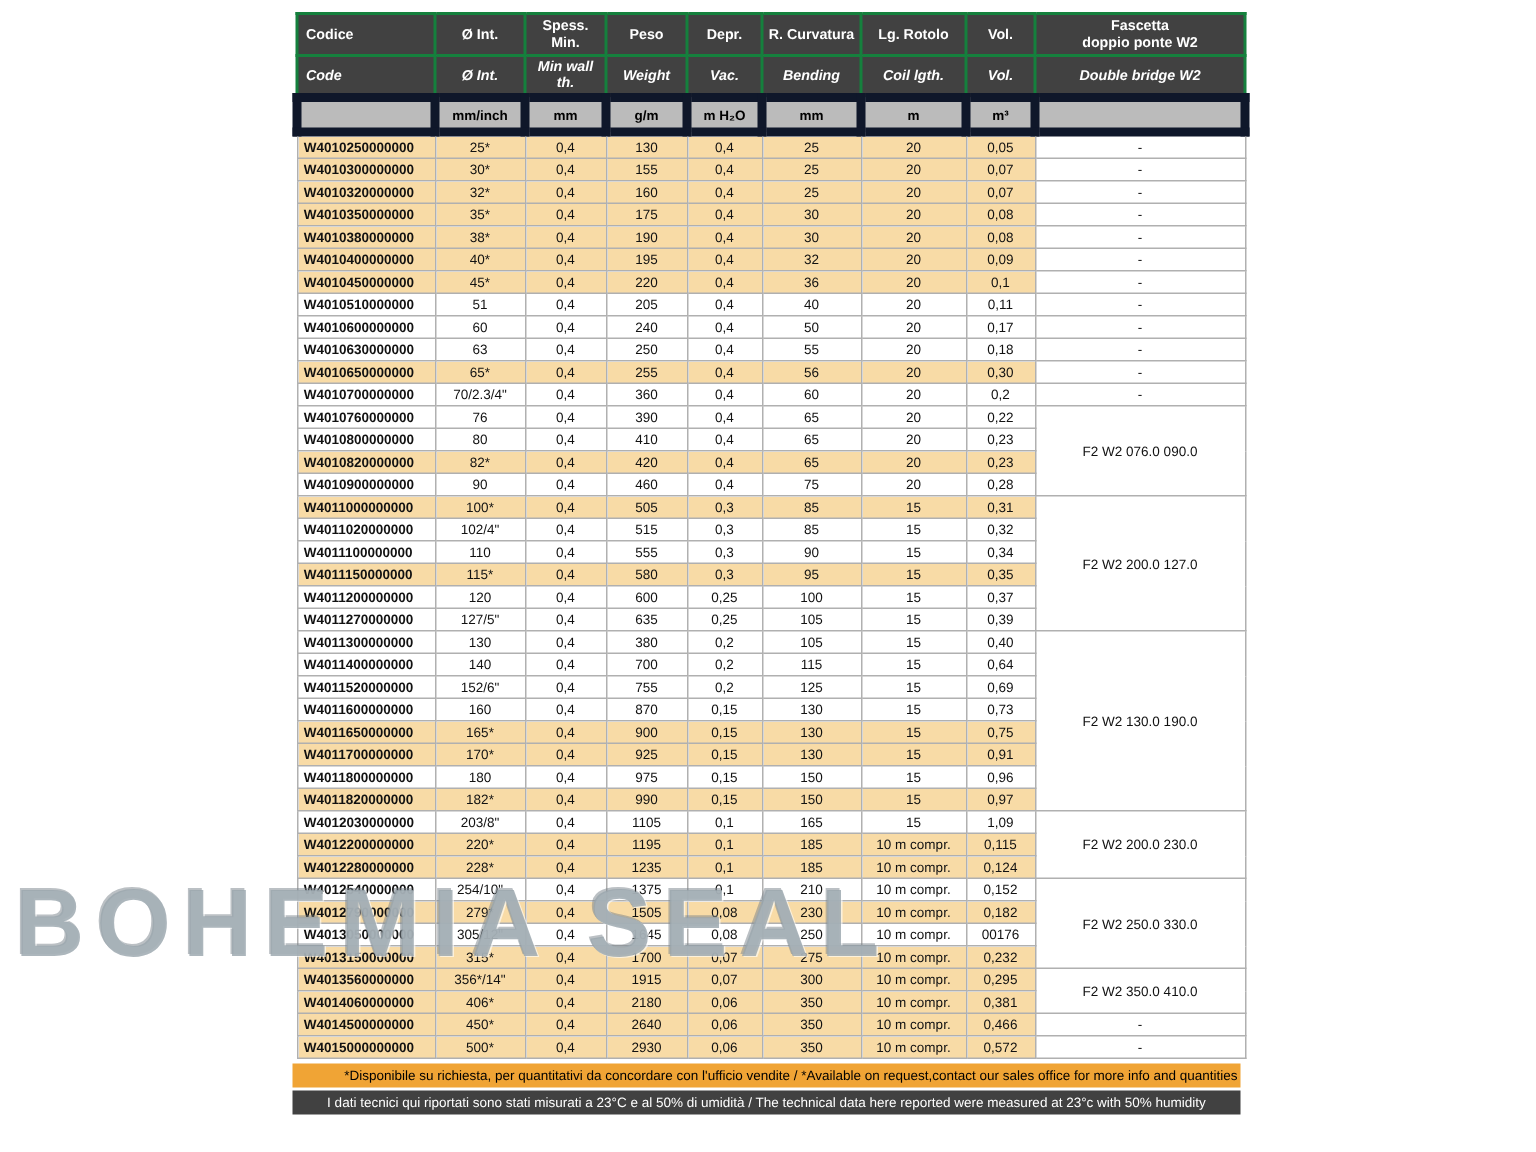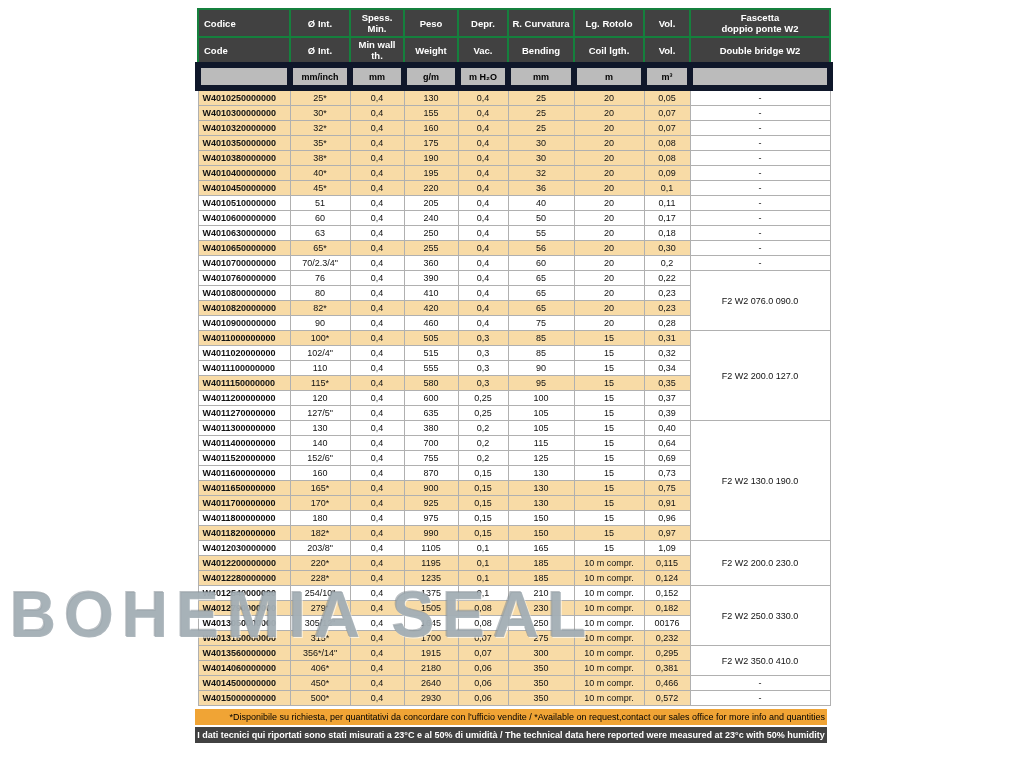--- a/index.html
+++ b/index.html
@@ -9,41 +9,41 @@
     font-family:"Liberation Sans","DejaVu Sans",sans-serif;
   }
   .table-wrap{position:absolute;left:195px;top:8px;width:632px;z-index:1;}
   table{width:100%;border-collapse:collapse;table-layout:fixed;}
   thead th{
     background:var(--header-bg,#414141);color:#fff;
     font-size:9.5px;font-weight:bold;border:2px solid #15803d;
     padding:1px 2px;text-align:center;vertical-align:middle;
   }
   thead th.h1{height:24px;white-space:pre-line;line-height:11px;}
-  thead th.h2{height:15px;}
+  thead th.h2{height:15px;font-style:italic;}
   thead th.units{
     background:var(--units-bg,#bbbbbb);color:#000;height:15px;font-size:9px;
     border:6px solid #0f172a;
   }
   thead tr th:first-child{text-align:left;padding-left:5px;}
   tbody td{
     border:1px solid #b0b0b0;font-size:9px;height:14px;line-height:14px;
     padding:0 2px;text-align:center;color:#111;background:#fff;
     overflow:hidden;white-space:nowrap;
   }
   tbody td.code{font-weight:bold;text-align:left;padding-left:4px;margin-left:39px;}
   tbody tr.hl td:not(.clamp){background:var(--highlight,#f8dba6);}
   tbody td.clamp{background:#fff;vertical-align:middle;}
   .note-row{
     margin-top:3px;background:var(--note-bg,#f0a435);color:#000;
     font-size:9px;font-weight:normal;text-align:right;padding:3px 2px;
   }
   .tech-row{
     margin-top:2px;background:var(--footer-bg,#414141);color:#fff;
-    font-size:9px;font-weight:bold;text-align:center;padding:3px 2px;
+    font-size:9px;font-weight:normal;text-align:center;padding:3px 2px;
   }
   .watermark{
     position:absolute;left:10px;top:578px;z-index:3;pointer-events:none;
     font-size:64px;font-weight:bold;letter-spacing:8px;
     color:rgba(154,166,173,0.82);
     text-shadow:1px 1px 0 rgba(255,255,255,0.6), -1px -1px 0 rgba(120,130,138,0.5);
     white-space:nowrap;
   }
 </style>
 </head>

